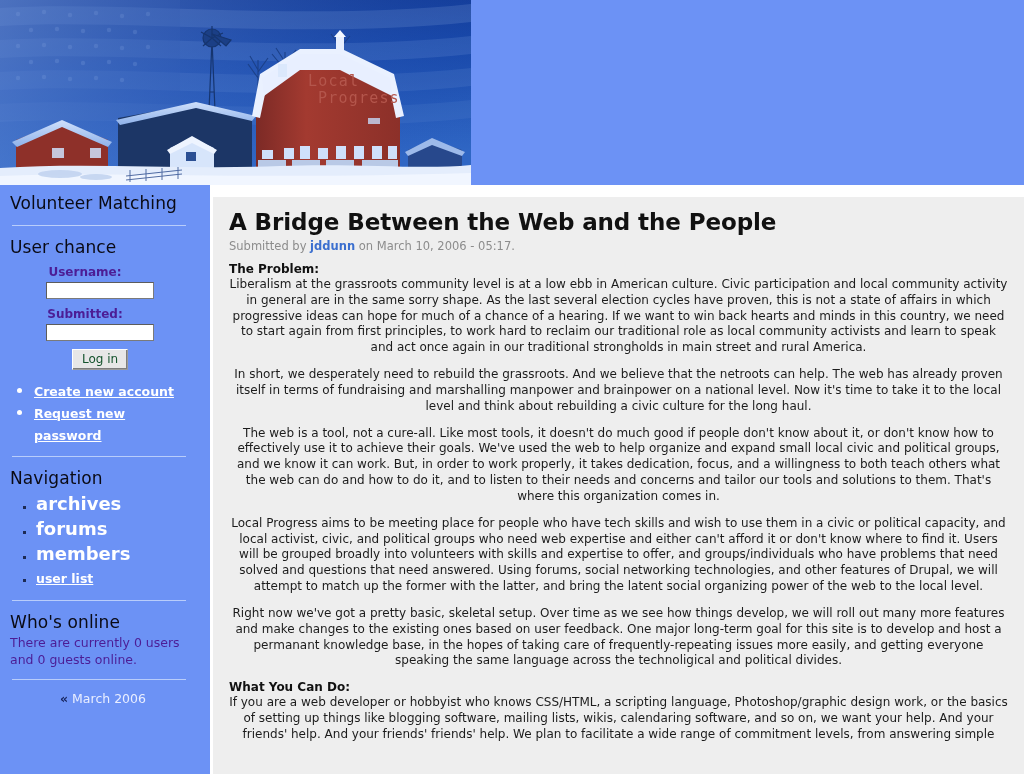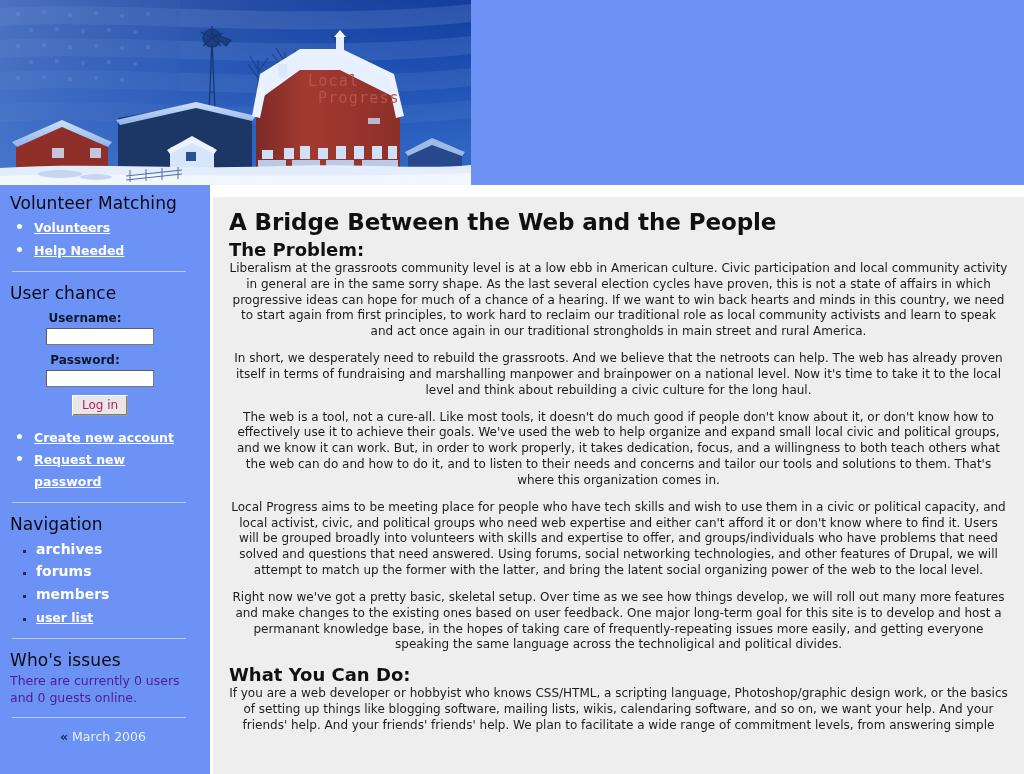--- a/index.html
+++ b/index.html
@@ -55,27 +55,27 @@
   a.side-link {
     color: #ffffff;
     font-weight: bold;
     font-size: 12.5px;
     text-decoration: underline;
     cursor: pointer;
   }
   span.nav-plain {
     color: #ffffff;
     font-weight: bold;
-    font-size: 14px;
+    font-size: 18px;
     text-decoration: none;
   }
   .form-label {
     display: block;
     font-size: 12px; font-weight: bold;
-    color: #0f172a;
+    color: #4c1d95;
     margin: 6px 0 3px 0;
     text-align: center;
     padding-right: 30px;
   }
   .txt-input {
     width: 108px; height: 17px;
     border: 1px solid #7a7a7a;
     border-top-color: #5c5c5c;
     border-left-color: #5c5c5c;
     background: #ffffff;
@@ -87,21 +87,21 @@
   }
   .btn-login {
     display: block;
     margin: 8px auto 0 auto;
     background: #e7e7e7;
     border: 1px solid #9a9a9a;
     border-top-color: #ffffff;
     border-left-color: #ffffff;
     box-shadow: inset -1px -1px 0 #7d7d7d;
     font-size: 12px;
-    color: #be185d;
+    color: #14532d;
     padding: 2px 9px 3px 9px;
     cursor: pointer;
     font-family: "DejaVu Sans", "Liberation Sans", sans-serif;
   }
   .online-text {
     font-size: 12.5px;
     color: #4c1d95;
     line-height: 1.3;
     margin: 1px 0 0 2px;
     max-width: 180px;
@@ -140,21 +140,21 @@
     letter-spacing: -.1px;
     font-family: "DejaVu Sans", "Liberation Sans", sans-serif;
   }
   .submitted {
     font-size: 11.5px;
     color: #8c8c8c;
     margin: 0 0 9px 0;
   }
   .submitted a { color: #3b6fcf; font-weight: bold; text-decoration: none; }
   .body-head {
-    font-size: 18px;
+    font-size: 12px;
     font-weight: bold;
     color: #111111;
     margin: 0 0 1px 0;
   }
   p.body-p {
     font-size: 12px;
     color: #1c1c1c;
     line-height: 1.32;
     margin: 0 0 11px 0;
     text-align: center;
@@ -307,35 +307,31 @@
         <ellipse cx="60" cy="174" rx="22" ry="4"></ellipse>
         <ellipse cx="96" cy="177" rx="16" ry="3"></ellipse>
       </g>
     </svg>
   </div>
 
   <div id="sidebar">
 
     <div class="blk">
       <div class="blk-title">Volunteer Matching</div>
-      <ul class="side-list">
-        <li><a class="side-link">Volunteers</a></li>
-        <li><a class="side-link">Help Needed</a></li>
-      </ul>
     </div>
 
     <hr class="divider">
 
     <div class="blk">
       <div class="blk-title">User chance</div>
 
       <label class="form-label">Username:</label>
       <input class="txt-input" type="text" value="" style="">
 
-      <label class="form-label">Password:</label>
+      <label class="form-label">Submitted:</label>
       <input class="txt-input" type="password" value="" style="">
 
       <button class="btn-login">Log in</button>
 
       <ul class="side-list" style="margin-top:10px">
         <li><a class="side-link">Create new account</a></li>
         <li><a class="side-link">Request new password</a></li>
       </ul>
     </div>
 
@@ -347,38 +343,43 @@
         <li><span class="nav-plain">archives</span></li>
         <li><span class="nav-plain">forums</span></li>
         <li><span class="nav-plain">members</span></li>
         <li><a class="side-link">user list</a></li>
       </ul>
     </div>
 
     <hr class="divider">
 
     <div class="blk">
-      <div class="blk-title">Who's issues</div>
+      <div class="blk-title">Who's online</div>
       <div class="online-text">There are currently 0 users and 0 guests online.</div>
     </div>
 
     <hr class="divider">
 
     <div class="blk">
       <div class="cal-nav">
         <span class="arrow">«</span>
         <span>March 2006</span>
       </div>
 
     </div>
   </div>
 
   <div id="content-outer">
     <div id="content">
       <h1 class="node-title">A Bridge Between the Web and the People</h1>
+      <div class="submitted">
+        <span>Submitted by</span>
+        <a>jddunn</a>
+        <span>on March 10, 2006 - 05:17.</span>
+      </div>
 
       <div class="body-head">The Problem:</div>
       <p class="body-p">Liberalism at the grassroots community level is at a low ebb in American culture. Civic participation and local community activity in general are in the same sorry shape. As the last several election cycles have proven, this is not a state of affairs in which progressive ideas can hope for much of a chance of a hearing. If we want to win back hearts and minds in this country, we need to start again from first principles, to work hard to reclaim our traditional role as local community activists and learn to speak and act once again in our traditional strongholds in main street and rural America.</p>
       <p class="body-p">In short, we desperately need to rebuild the grassroots. And we believe that the netroots can help. The web has already proven itself in terms of fundraising and marshalling manpower and brainpower on a national level. Now it's time to take it to the local level and think about rebuilding a civic culture for the long haul.</p>
 
       <p class="body-p">The web is a tool, not a cure-all. Like most tools, it doesn't do much good if people don't know about it, or don't know how to effectively use it to achieve their goals. We've used the web to help organize and expand small local civic and political groups, and we know it can work. But, in order to work properly, it takes dedication, focus, and a willingness to both teach others what the web can do and how to do it, and to listen to their needs and concerns and tailor our tools and solutions to them. That's where this organization comes in.</p>
 
       <p class="body-p">Local Progress aims to be meeting place for people who have tech skills and wish to use them in a civic or political capacity, and local activist, civic, and political groups who need web expertise and either can't afford it or don't know where to find it. Users will be grouped broadly into volunteers with skills and expertise to offer, and groups/individuals who have problems that need solved and questions that need answered. Using forums, social networking technologies, and other features of Drupal, we will attempt to match up the former with the latter, and bring the latent social organizing power of the web to the local level.</p>
       <p class="body-p">Right now we've got a pretty basic, skeletal setup. Over time as we see how things develop, we will roll out many more features and make changes to the existing ones based on user feedback. One major long-term goal for this site is to develop and host a permanant knowledge base, in the hopes of taking care of frequently-repeating issues more easily, and getting everyone speaking the same language across the technoligical and political divides.</p>
 

